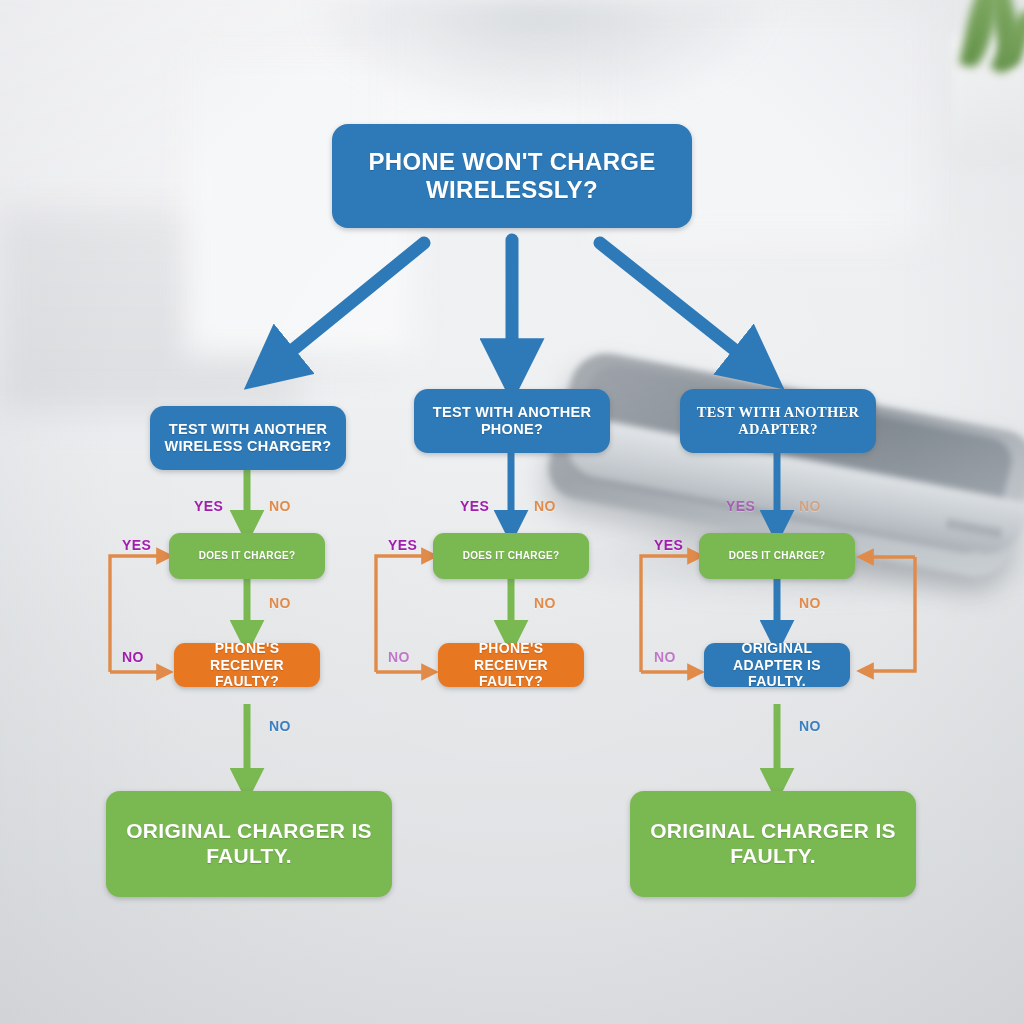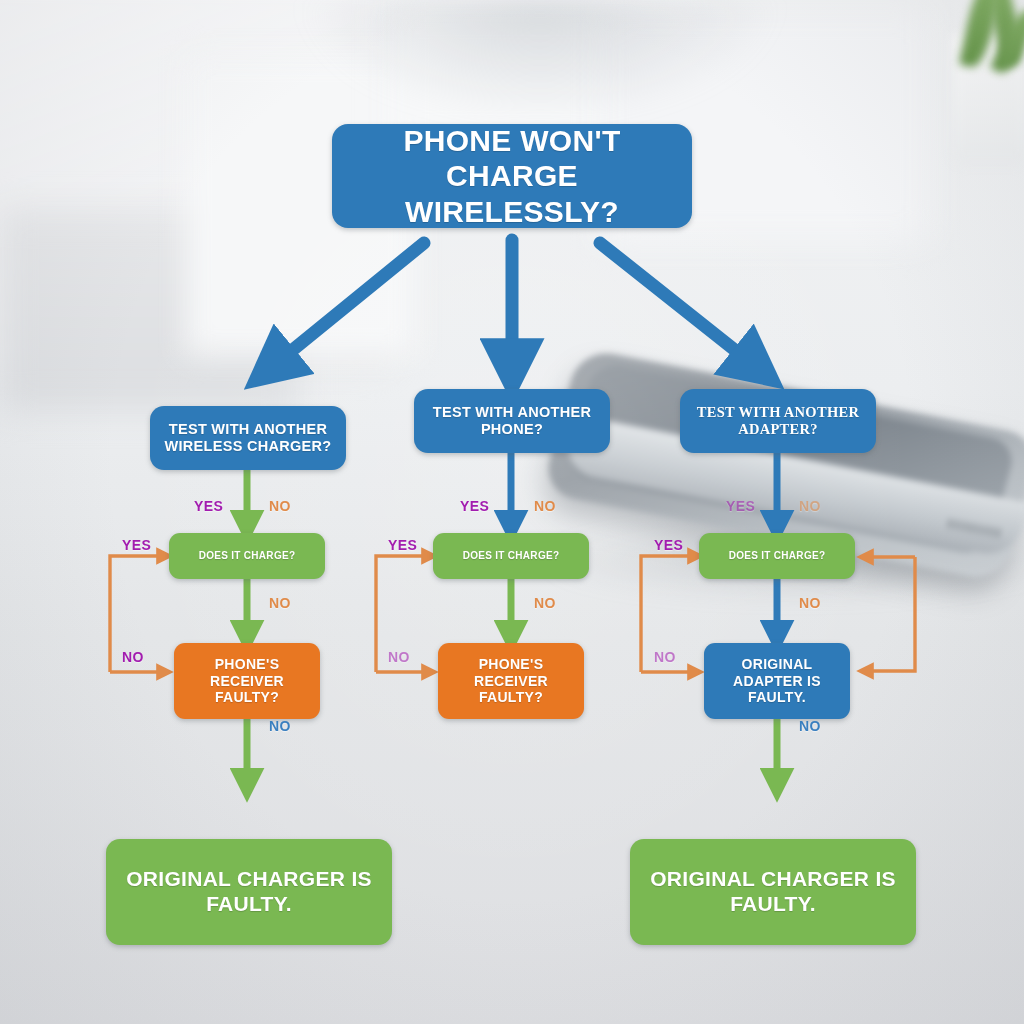--- a/index.html
+++ b/index.html
@@ -146,26 +146,26 @@
     text-shadow: 0 1px 1px rgba(0,0,0,.18);
     padding: 4px 8px;
     z-index: 5;
   }
   .n-blue   { background: #2E7AB8; }
   .n-green  { background: #7AB852; }
   .n-orange { background: #E87722; }
 
   .title-node {
     left: 332px; top: 124px; width: 360px; height: 104px;
-    font-size: 30px; border-radius: 16px;
+    font-size: 24px; border-radius: 16px;
   }
   .test-node { width: 196px; height: 64px; font-size: 14.5px; border-radius: 14px; }
   .charge-node { width: 156px; height: 46px; font-size: 10px; border-radius: 11px; }
-  .fault-node { width: 146px; height: 76px; font-size: 14px; border-radius: 11px; }
-  .result-node { width: 286px; height: 106px; font-size: 21px; border-radius: 14px; margin-top: 48px; }
+  .fault-node { width: 146px; height: 44px; font-size: 14px; border-radius: 11px; }
+  .result-node { width: 286px; height: 106px; font-size: 21px; border-radius: 14px; }
 
   .label {
     position: absolute;
     font-size: 14px;
     font-weight: bold;
     letter-spacing: .4px;
     z-index: 6;
     text-shadow: 0 1px 1px rgba(255,255,255,.55);
   }
   .lab-green  { color: #a21caf; }

